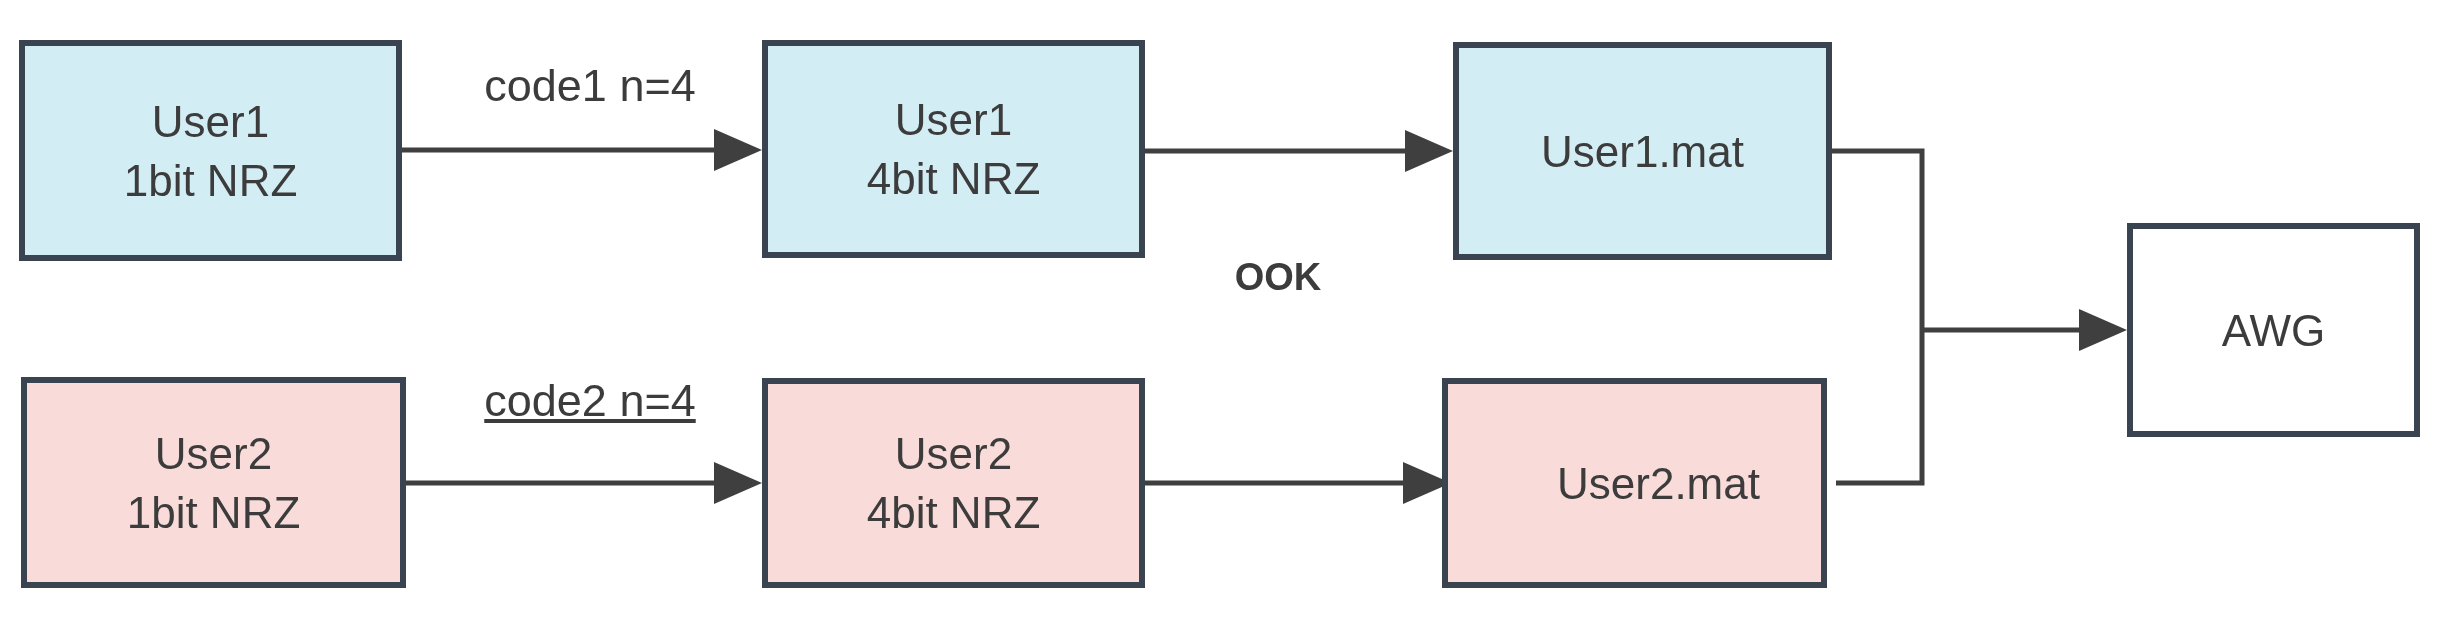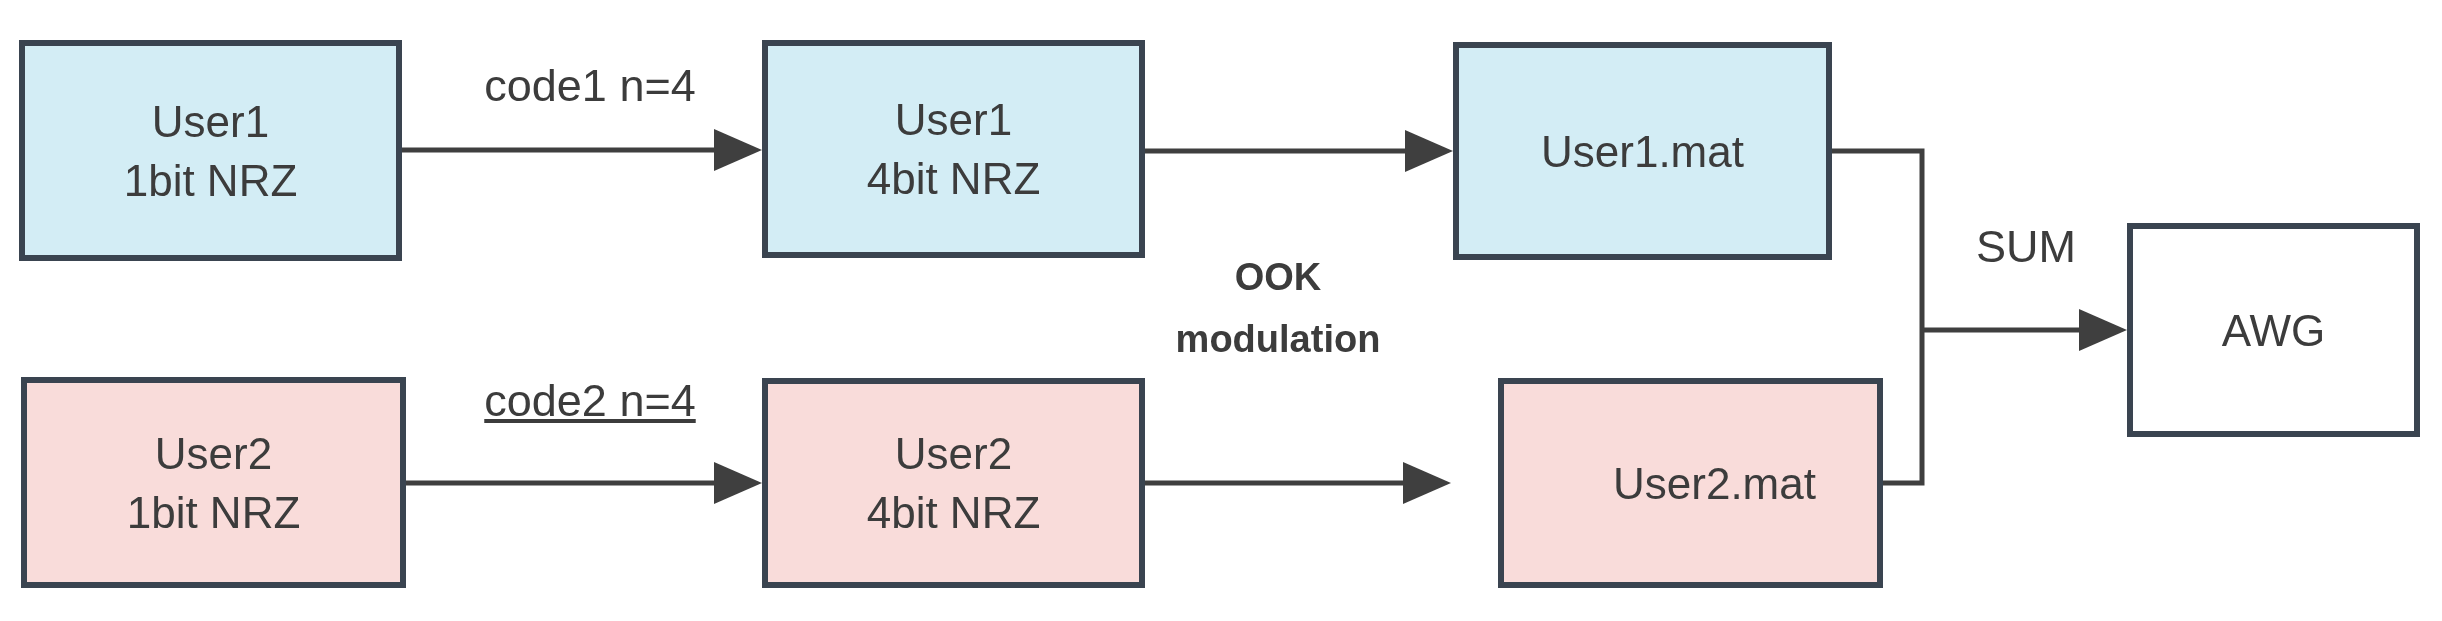--- a/index.html
+++ b/index.html
@@ -35,21 +35,21 @@
   }
   .node.blue{background:var(--blue-fill);}
   .node.pink{background:var(--pink-fill);}
   .node.white{background:var(--white-fill);}
 
   #n-user1-source{left:19px;top:40px;width:383px;height:221px;}
   #n-user1-coded {left:762px;top:40px;width:383px;height:218px;}
   #n-user1-mat   {left:1453px;top:42px;width:379px;height:218px;}
   #n-user2-source{left:21px;top:377px;width:385px;height:211px;}
   #n-user2-coded {left:762px;top:378px;width:383px;height:210px;}
-  #n-user2-mat   {left:1498px;top:378px;width:385px;height:210px;padding-left:48px;}
+  #n-user2-mat   {left:1442px;top:378px;width:385px;height:210px;padding-left:48px;}
   #n-awg         {left:2127px;top:223px;width:293px;height:214px;}
 
   .flabel{
     position:absolute;
     color:var(--text);
     font-size:45px;line-height:50px;
     text-align:center;
     white-space:nowrap;
   }
   #l-code1{left:390px;top:22px;width:400px;margin-top:39px;}
@@ -124,17 +124,15 @@
   </div>
 
   <div class="node white" id="n-awg">
     <span>AWG</span>
   </div>
 
   <div class="flabel" id="l-code1">code1 n=4</div>
   <div class="flabel" id="l-code2">code2 n=4</div>
   <div class="flabel" id="l-ook">
     <div>OOK</div>
-    <div>modulation</div>
   </div>
-  <div class="flabel" id="l-sum">SUM</div>
 
 </div>
 
 </body></html>

